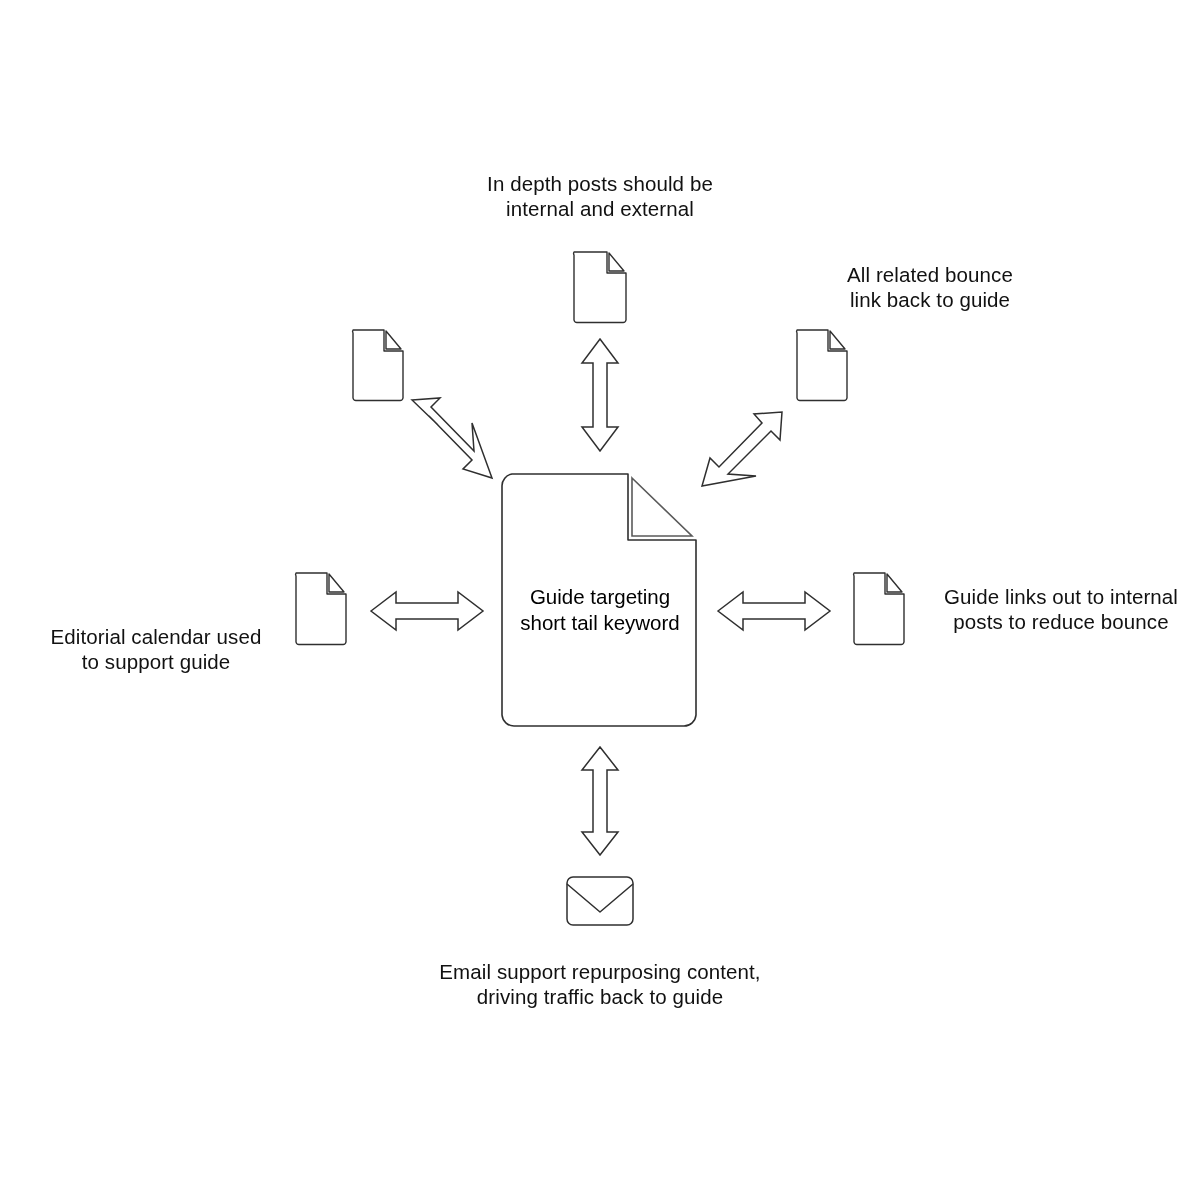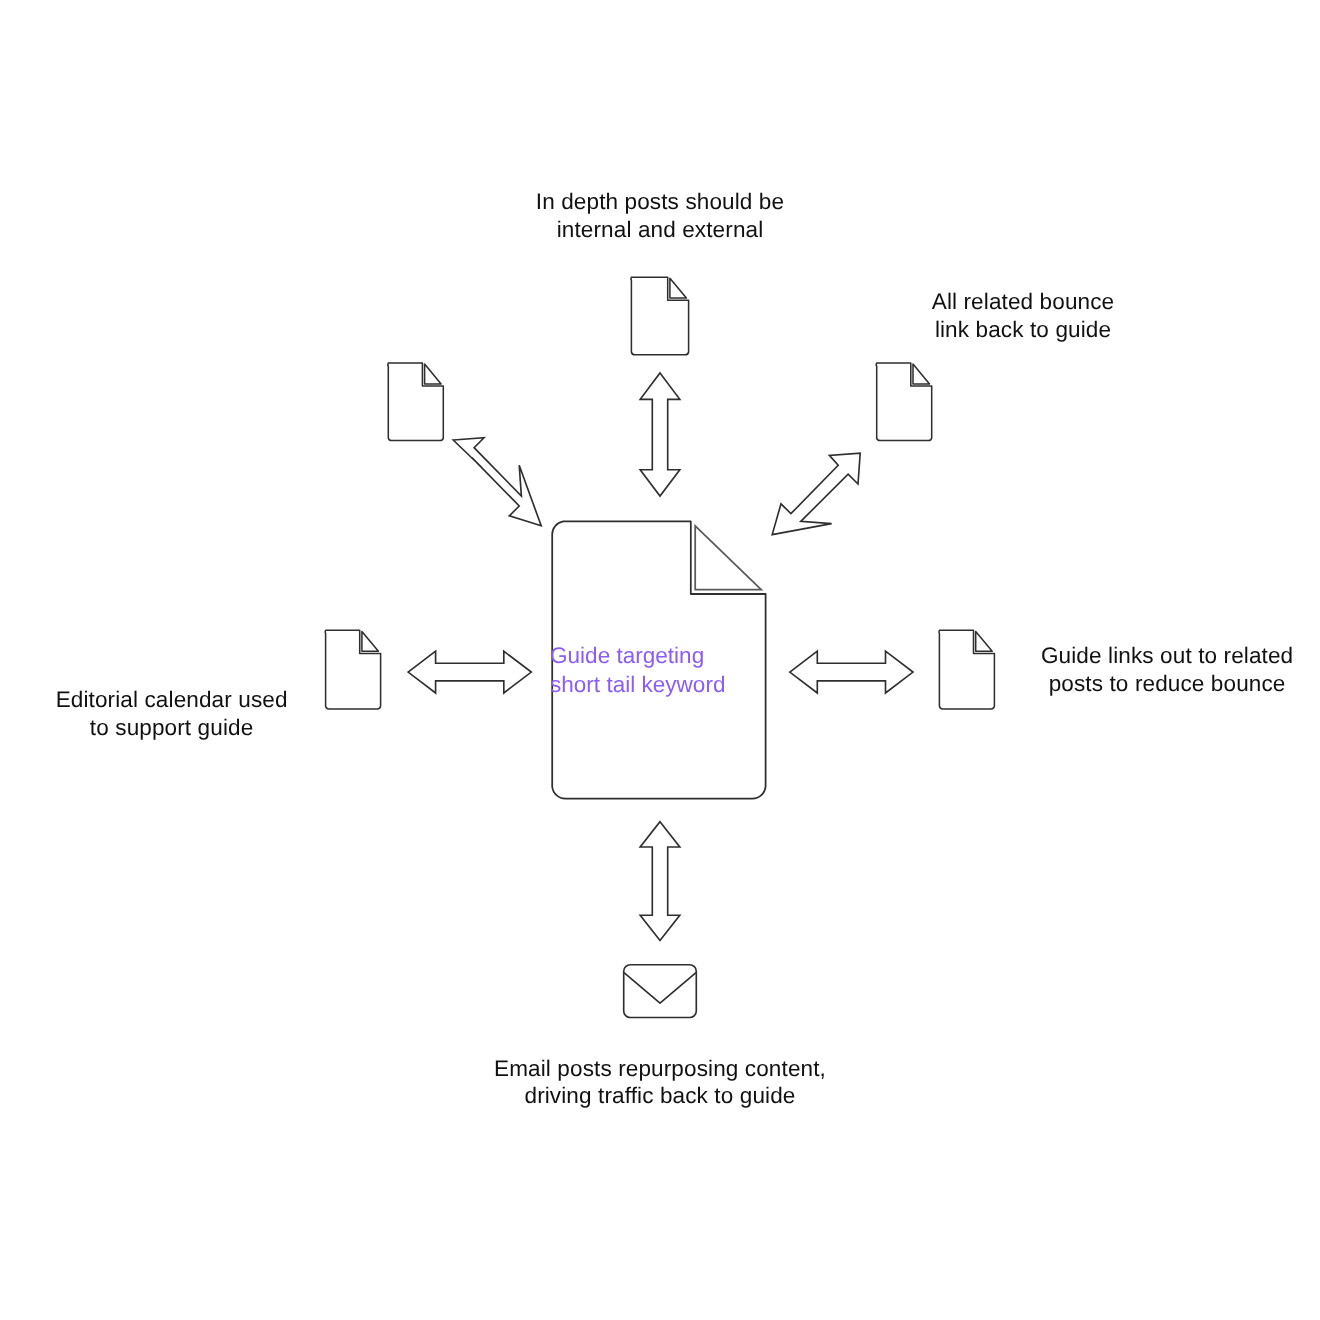--- a/index.html
+++ b/index.html
@@ -24,23 +24,24 @@
     position: absolute;
     text-align: center;
     font-size: 20.5px;
     line-height: 24.5px;
     color: #111111;
     white-space: pre-line;
     letter-spacing: 0.1px;
   }
   .center-label {
     position: absolute;
+    text-align: center;
     font-size: 20.5px;
     line-height: 26px;
-    color: #8b5cf6;
+    color: #000000;
     white-space: pre-line;
   }
   .shape {
     position: absolute;
   }
   .shape svg {
     display: block;
     overflow: visible;
   }
 </style>
@@ -127,32 +128,32 @@
     </svg>
   </div>
 
   <div class="shape" style="left:851px; top:572px;">
     <svg width="56" height="74" viewBox="0 0 56 74">
       <path d="M3 1 H34 L34 22 H53 V70 A3 3 0 0 1 50 72.5 H6 A3 3 0 0 1 3 70 V4 A3 3 0 0 1 3 1 Z" fill="#ffffff" stroke="#2f2f2f" stroke-width="1.4" stroke-linejoin="round"></path>
       <path d="M36 2 L51 20 H36 Z" fill="#ffffff" stroke="#2f2f2f" stroke-width="1.4" stroke-linejoin="round"></path>
     </svg>
   </div>
 
-  <div class="node-label" style="left:930px; top:585px; width:262px;">Guide links out to related
+  <div class="node-label" style="left:930px; top:585px; width:262px;">Guide links out to internal
 posts to reduce bounce</div>
 
   <div class="shape" style="left:578px; top:745px;">
     <svg width="44" height="112" viewBox="0 0 44 112">
       <path d="M22 2 L40 25 H29 V87 H40 L22 110 L4 87 H15 V25 H4 Z" fill="#ffffff" stroke="#2f2f2f" stroke-width="1.5" stroke-linejoin="miter"></path>
     </svg>
   </div>
 
   <div class="shape" style="left:565px; top:875px;">
     <svg width="70" height="52" viewBox="0 0 70 52">
       <rect x="2" y="2" width="66" height="48" rx="6" ry="6" fill="#ffffff" stroke="#2f2f2f" stroke-width="1.5"></rect>
       <path d="M2 9 L35 37 L68 9" fill="#ffffff" stroke="#2f2f2f" stroke-width="1.5" stroke-linejoin="round"></path>
     </svg>
   </div>
 
-  <div class="node-label" style="left:420px; top:960px; width:360px;">Email posts repurposing content,
+  <div class="node-label" style="left:420px; top:960px; width:360px;">Email support repurposing content,
 driving traffic back to guide</div>
 
 </div>
 
 </body></html>

